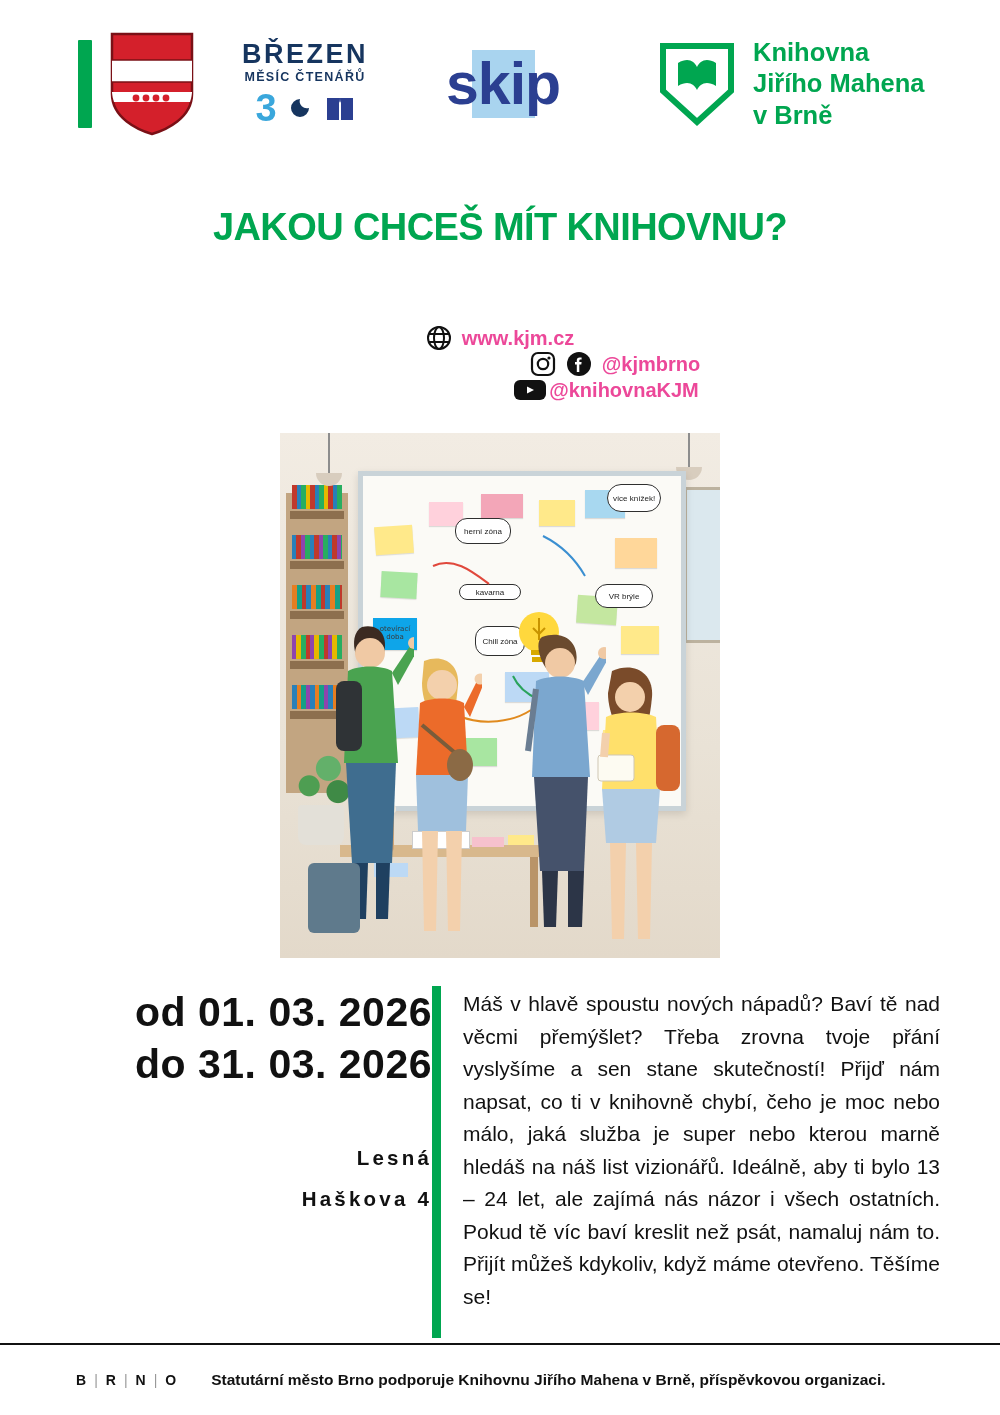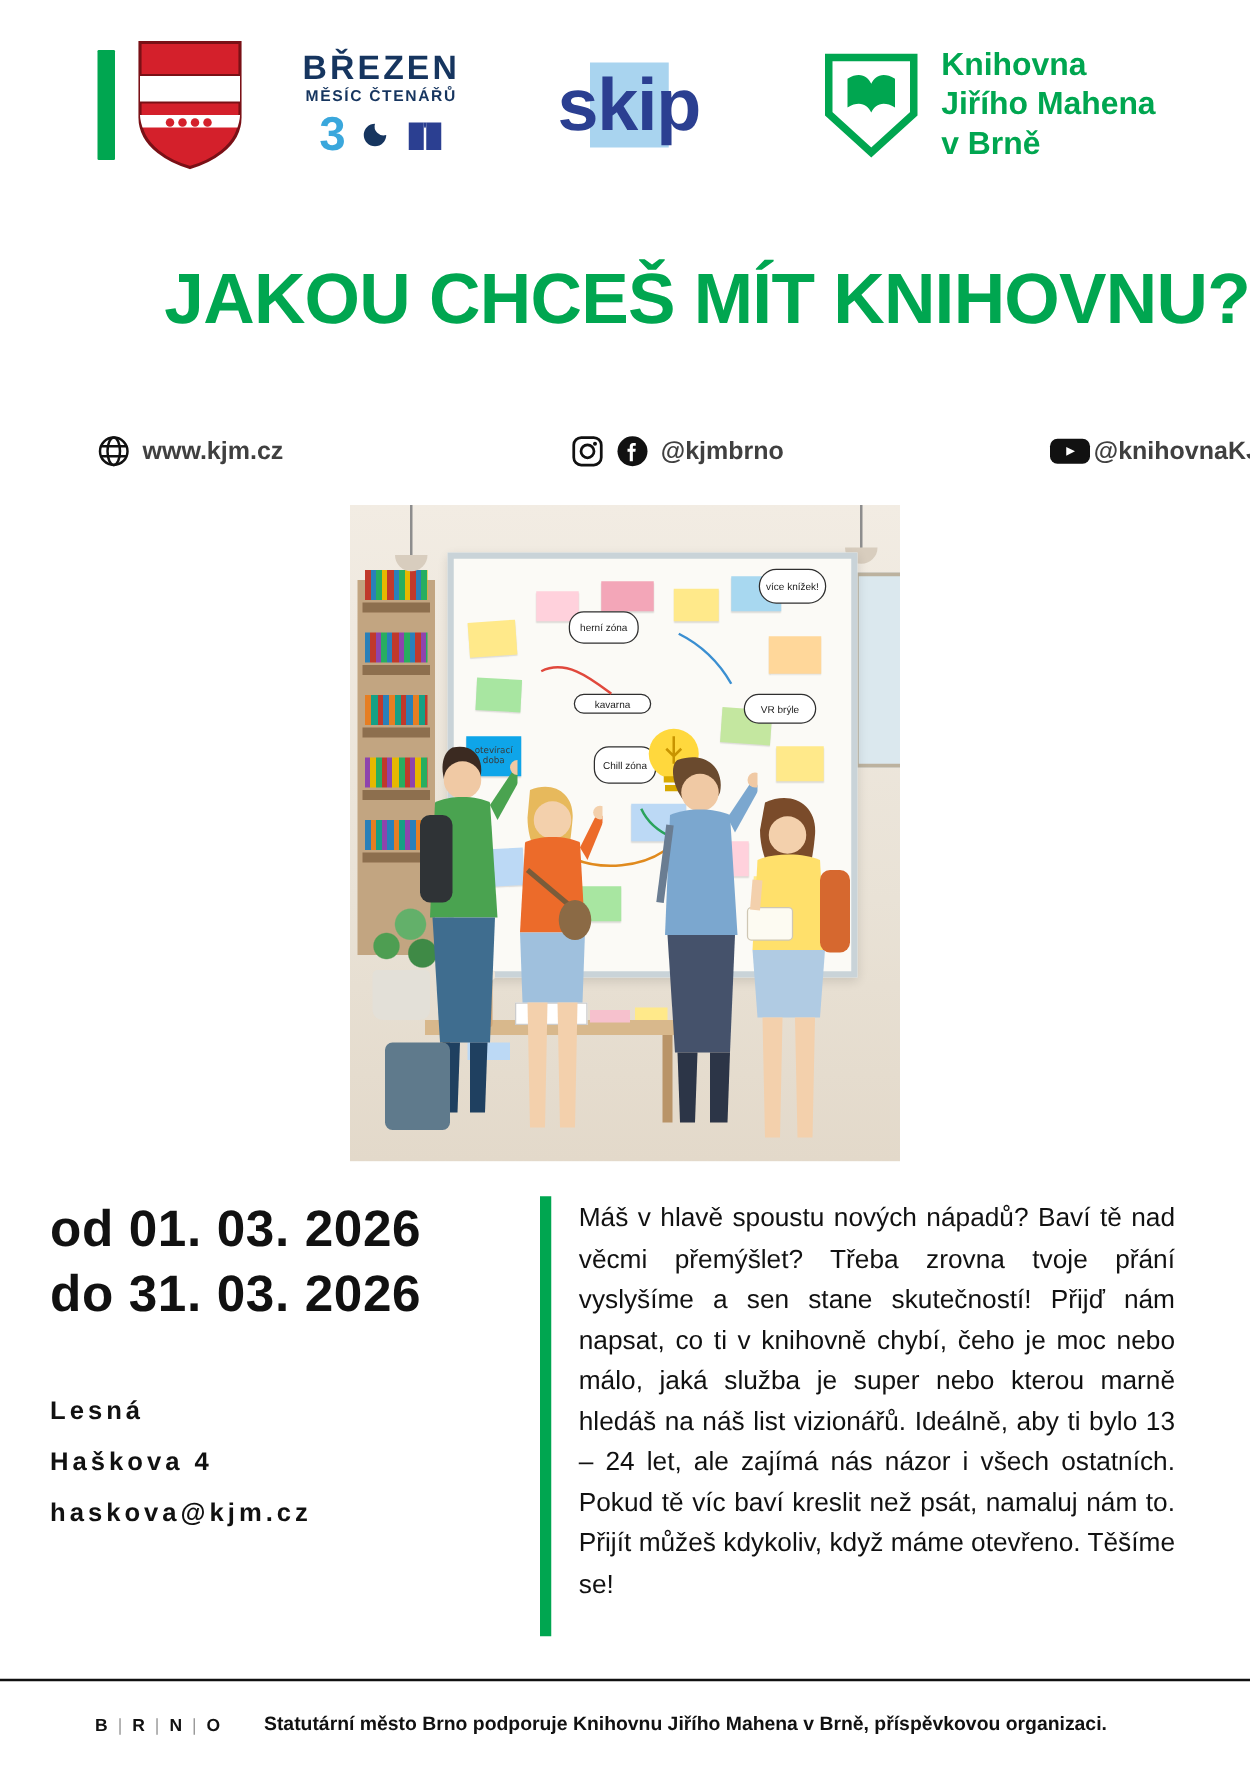--- a/index.html
+++ b/index.html
@@ -125,36 +125,37 @@
   .kjm-text {
     font-size: 25.5px;
     font-weight: bold;
     color: #00a650;
     line-height: 1.22;
   }
 
   
   .title {
     margin-top: 76px;
-    text-align: right;
-    font-size: 57px;
+    text-align: center;
+    font-size: 38px;
     font-weight: bold;
     color: #00a650;
     letter-spacing: -0.6px;
   }
 
   
   .social-row {
     margin-top: 76px;
     display: flex;
     align-items: center;
     padding: 0 78px;
     font-size: 20px;
     font-weight: bold;
-    color: #404040;
+    color: #ec4899;
+    flex-direction: column;
   }
   .social-item {
     display: flex;
     align-items: center;
     gap: 10px;
   }
   .s-web { margin-left: 0px; }
   .s-ig { margin-left: 230px; }
   .s-yt { margin-left: 212px; }
   .icon-sq {
@@ -181,20 +182,21 @@
   .content {
     margin-top: 28px;
     display: flex;
     padding: 0 60px 0 38px;
     align-items: flex-start;
   }
   .left-col {
     width: 392px;
     flex: none;
     padding-left: 2px;
+    text-align: right;
   }
   .dates {
     font-size: 41px;
     font-weight: bold;
     color: #111;
     line-height: 1.28;
     letter-spacing: 0.5px;
   }
   .addr {
     margin-top: 46px;
@@ -517,21 +519,20 @@
 
 <div class="content">
   <div class="left-col">
     <div class="dates">
       <div>od 01. 03. 2026</div>
       <div>do 31. 03. 2026</div>
     </div>
     <div class="addr">
       <div>Lesná</div>
       <div>Haškova 4</div>
-      <div>haskova@kjm.cz</div>
     </div>
   </div>
 
   <div class="green-rule"></div>
 
   <div class="para">Máš v hlavě spoustu nových nápadů? Baví tě nad věcmi přemýšlet? Třeba zrovna tvoje přání vyslyšíme a sen stane skutečností! Přijď nám napsat, co ti v knihovně chybí, čeho je moc nebo málo, jaká služba je super nebo kterou marně hledáš na náš list vizionářů. Ideálně, aby ti bylo 13 – 24 let, ale zajímá nás názor i všech ostatních. Pokud tě víc baví kreslit než psát, namaluj nám to. Přijít můžeš kdykoliv, když máme otevřeno. Těšíme se!</div>
 </div>
 
 <div class="footer">
   <div class="brno-mark">

